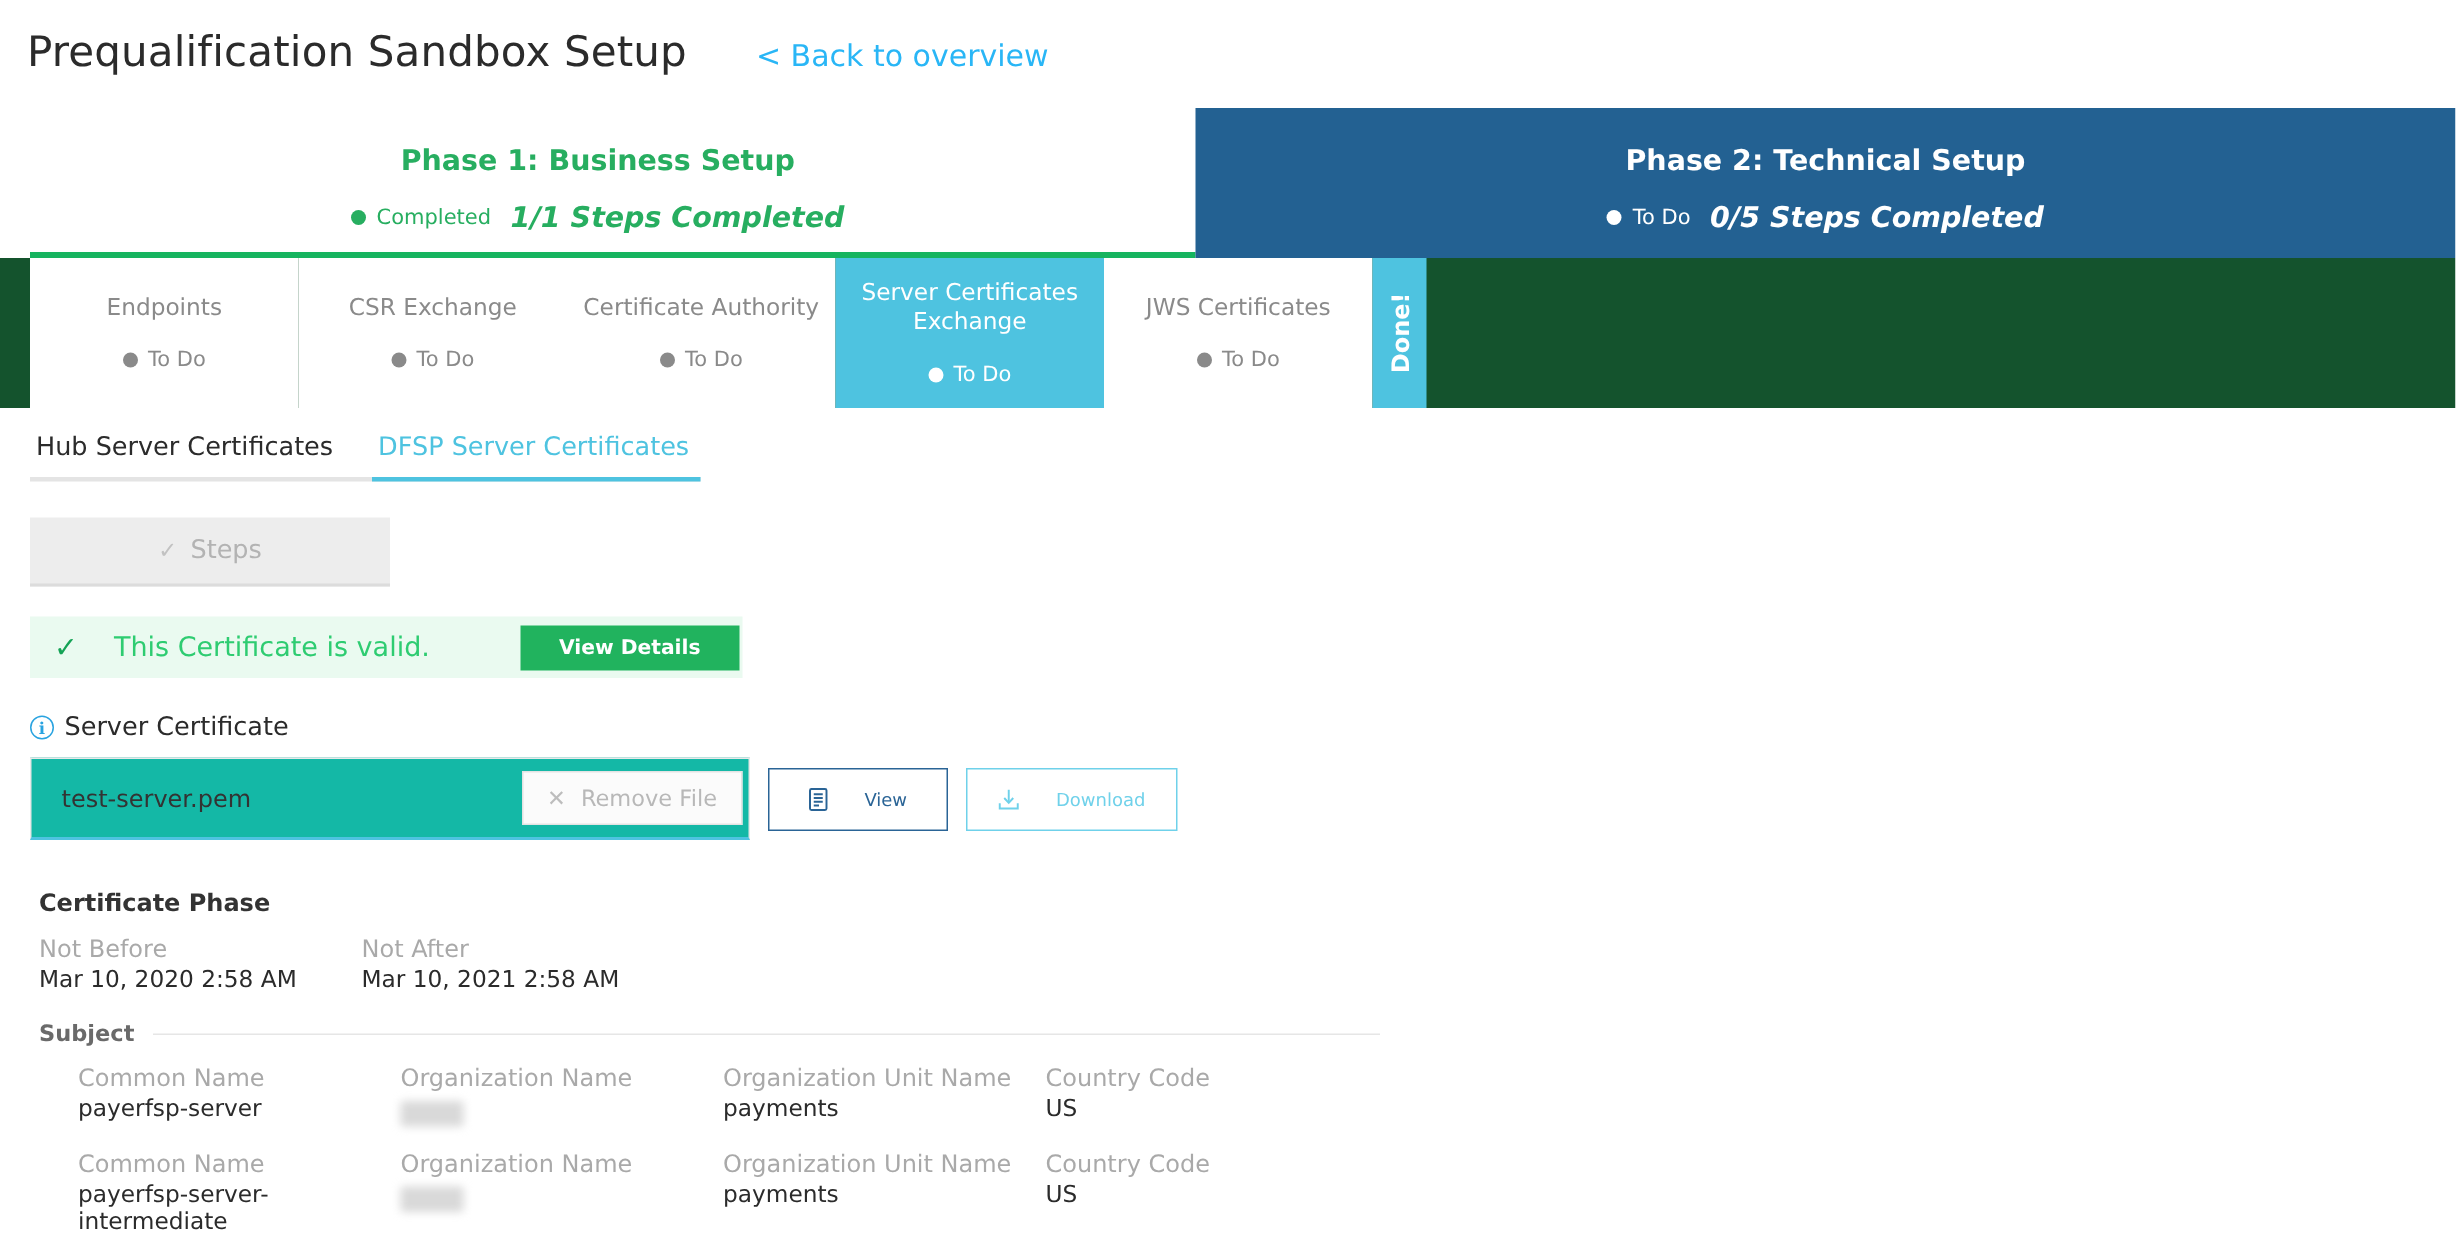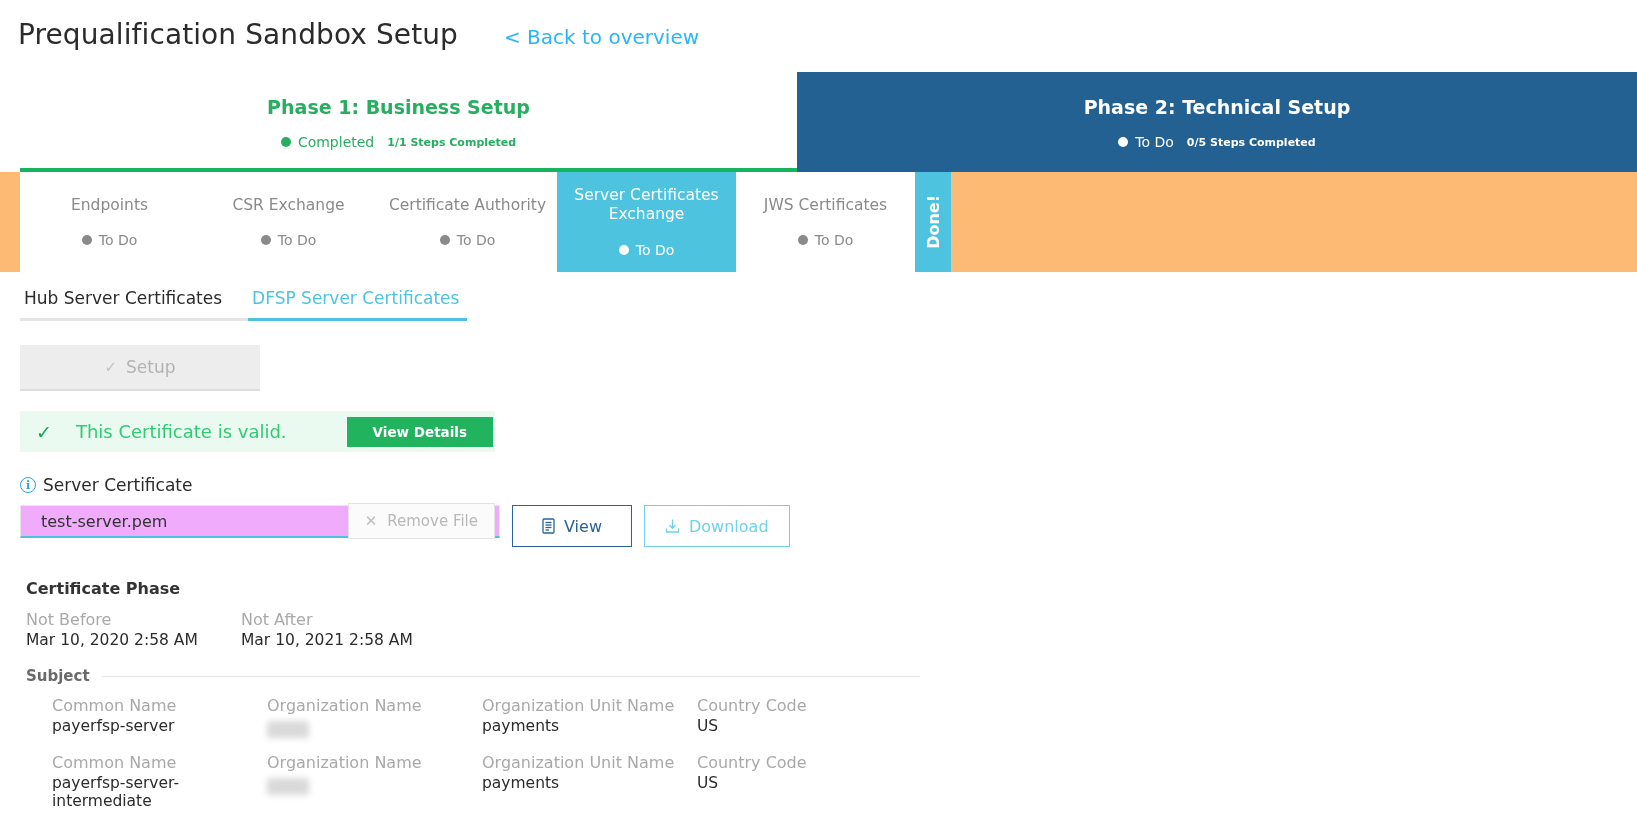--- a/index.html
+++ b/index.html
@@ -65,37 +65,38 @@
     width: 10px; height: 10px; border-radius: 50%;
     display: inline-block;
   }
   .phase-1 .status-dot { background: #27ae60; }
   .phase-2 .status-dot { background: #ffffff; }
   .phase-1 .status-label { color: #27ae60; }
   .phase-2 .status-label { color: #ffffff; }
   .steps-count {
     font-weight: bold;
     margin-left: 6px;
-    font-size: 11px;
+    font-size: 19px;
+    font-style: italic;
   }
   .phase-1 .steps-count { color: #27ae60; }
   .phase-2 .steps-count { color: #ffffff; }
   .phase-underline {
     position: absolute;
     left: 20px; right: 0; bottom: 0;
     height: 4px;
     background: #16b45f;
   }
 
   
   .step-row {
     display: flex;
     height: 100px;
     align-items: stretch;
-    background: #fdba74;
+    background: #14532d;
   }
   .step-spacer { width: 20px; flex: 0 0 20px; }
   .step {
     flex: 0 0 auto;
     width: 179px;
     display: flex;
     flex-direction: column;
     align-items: center;
     justify-content: center;
     gap: 18px;
@@ -238,24 +239,24 @@
   }
 
   .file-row {
     margin-top: 10px;
     display: flex;
     align-items: stretch;
     gap: 12px;
   }
   .file-input {
     width: 480px;
-    height: 33px;
+    height: 55px;
     border: 1px solid #e8e8e8;
     border-bottom: 2px solid #4ec3e0;
-    background: #f0abfc;
+    background: #14b8a6;
     display: flex;
     align-items: center;
     justify-content: space-between;
   }
   .file-name {
     padding-left: 20px;
     font-size: 16px;
     color: #333333;
   }
   .remove-file {
@@ -273,22 +274,22 @@
     cursor: pointer;
   }
   .remove-x { font-size: 15px; color: #bdbdbd; }
 
   .outline-btn {
     height: 42px;
     padding: 0 20px;
     display: flex;
     align-items: center;
     justify-content: center;
-    gap: 9px;
-    font-size: 16px;
+    gap: 24px;
+    font-size: 12px;
     background: #ffffff;
     font-family: inherit;
     cursor: pointer;
     align-self: center;
   }
   .btn-view { border: 1.5px solid #2a6496; color: #2a6496; min-width: 120px; }
   .btn-download { border: 1.5px solid #6fd1ea; color: #6fd1ea; min-width: 120px; }
   .btn-icon svg { display: block; }
 
   
@@ -427,21 +428,21 @@
   <div class="subtabs">
     <div class="subtab">Hub Server Certificates</div>
     <div class="subtab active">DFSP Server Certificates</div>
   </div>
 </div>
 
 <div class="content">
 
   <button class="submit-btn">
     <span class="submit-check">✓</span>
-    <span>Setup</span>
+    <span>Steps</span>
   </button>
 
   <div class="valid-banner">
     <span class="valid-check">✓</span>
     <span class="valid-text">This Certificate is valid.</span>
     <button class="view-details-btn">View Details</button>
   </div>
 
   <div class="field-label-row">
     <span class="info-icon">i</span>

